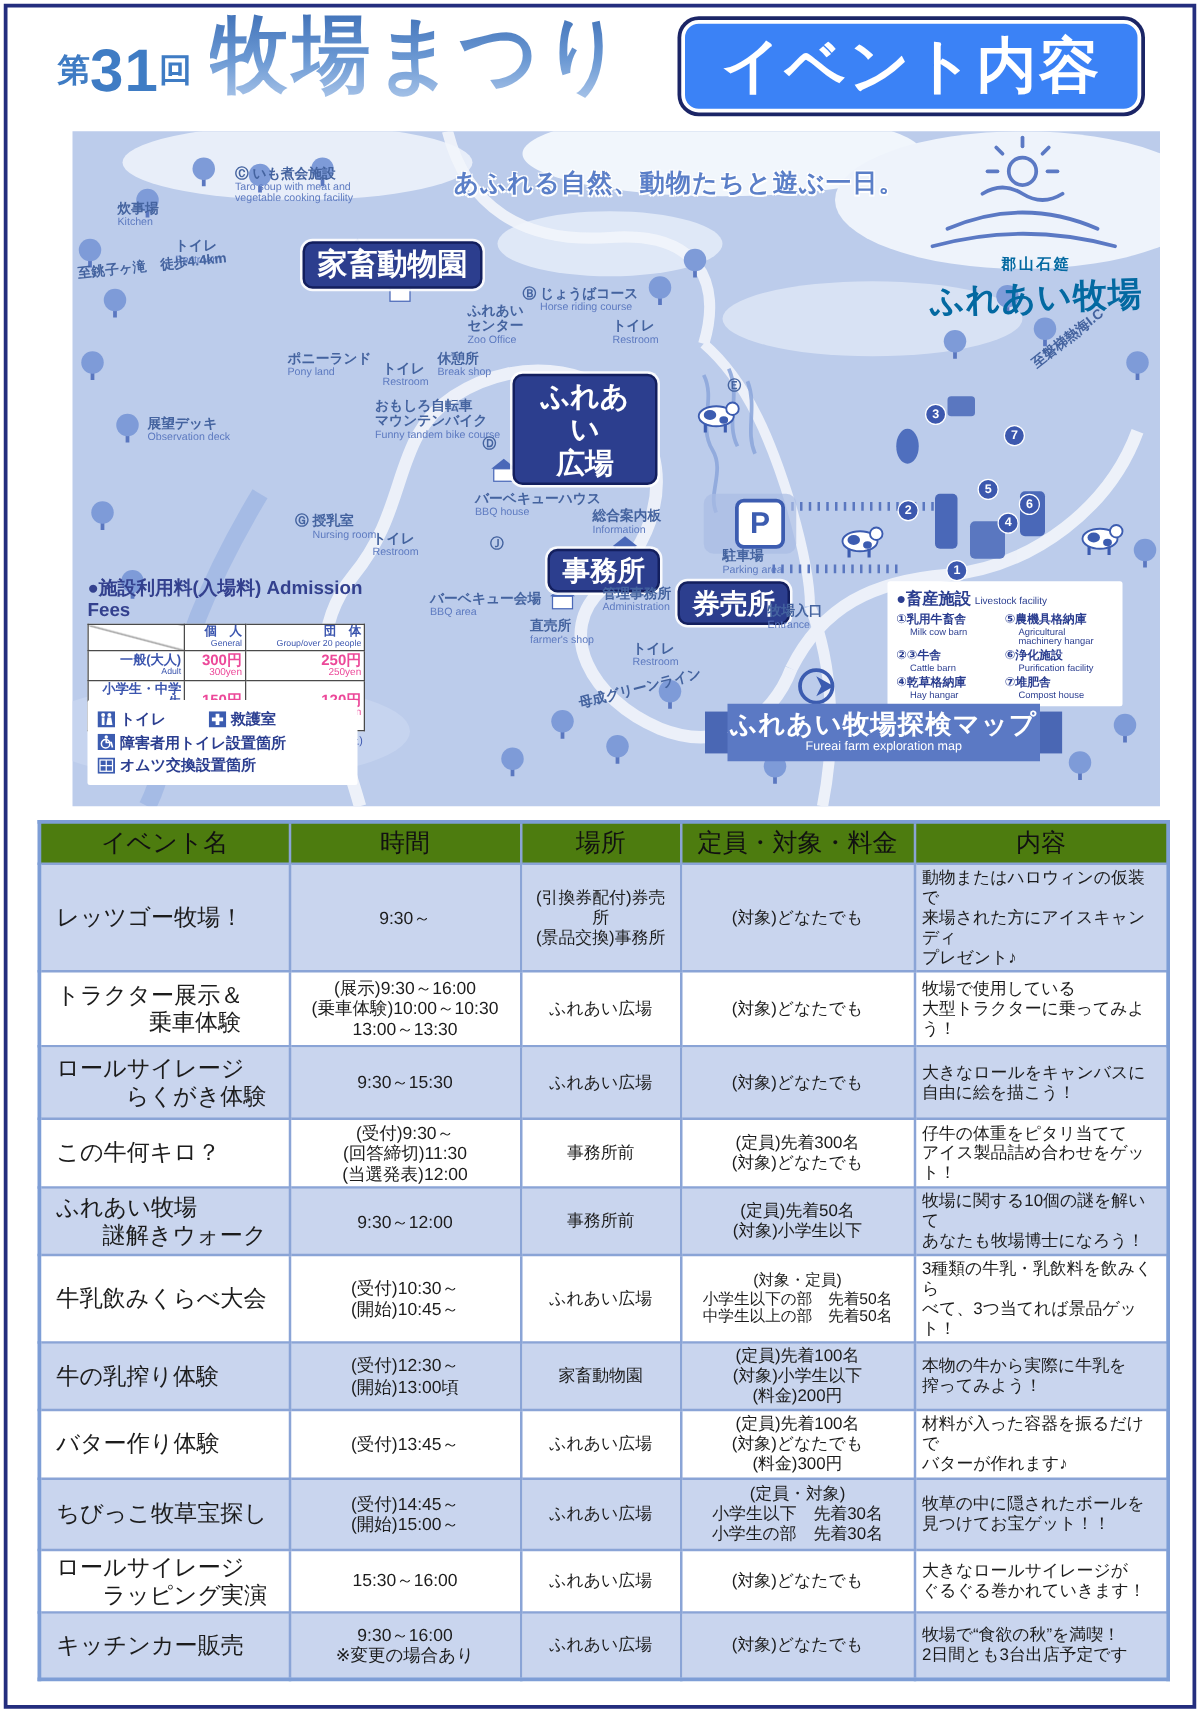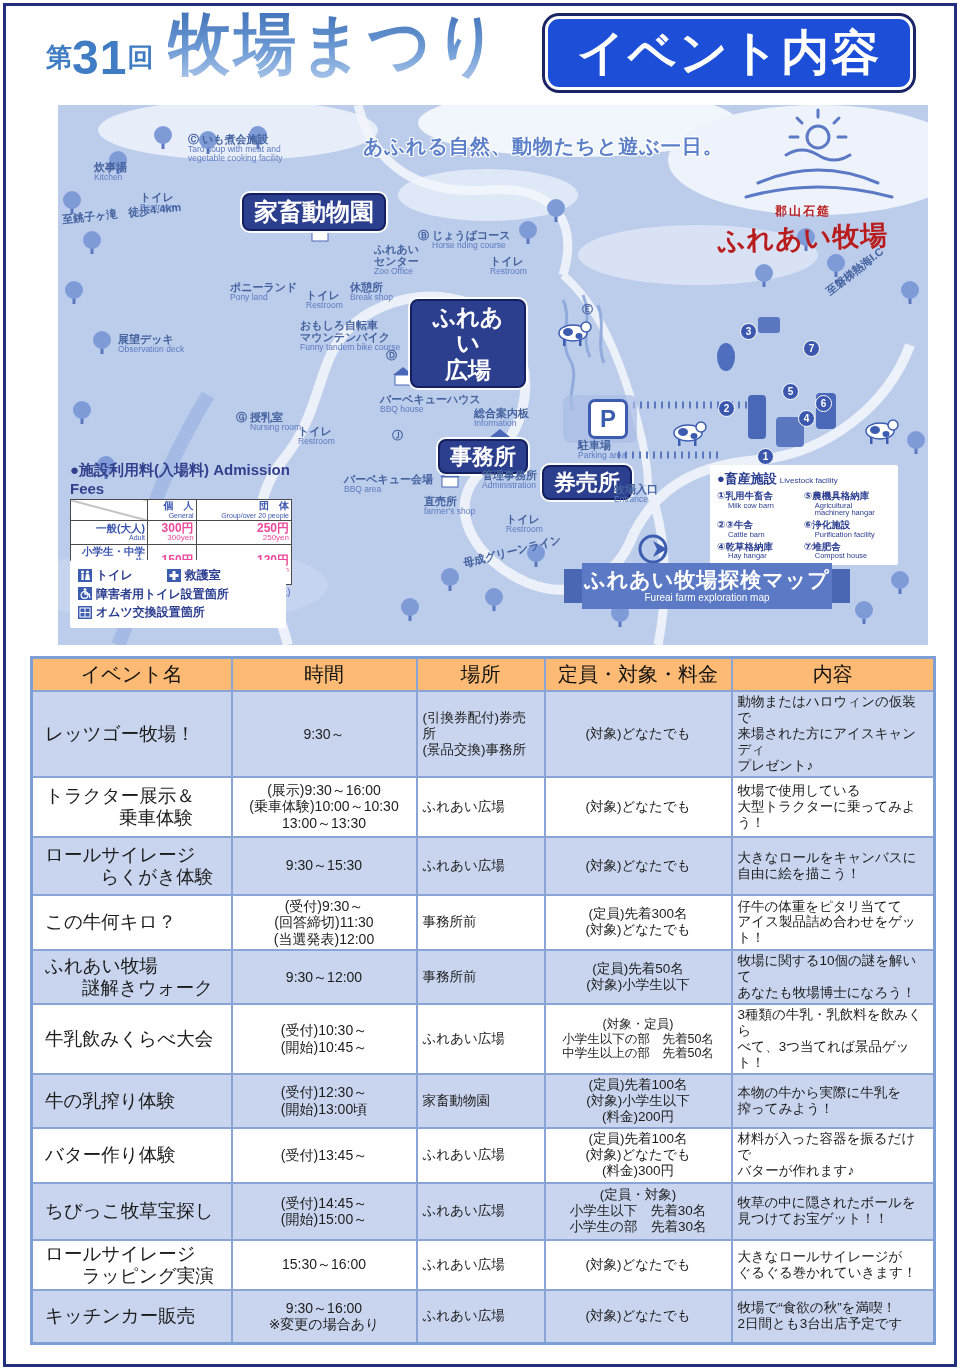--- a/index.html
+++ b/index.html
@@ -12,32 +12,32 @@
   
   .hdr{position:absolute;left:0;top:0;width:960px;height:100px;}
   .edition{position:absolute;left:46px;top:30px;color:#3f7cc4;white-space:nowrap;}
   .edition .sm{font-size:26px;font-weight:bold;vertical-align:8px;}
   .edition .lg{font-size:48px;font-weight:bold;letter-spacing:1px;}
   .title{position:absolute;left:168px;top:2px;font-size:62px;font-weight:bold;letter-spacing:4px;
          background:linear-gradient(180deg,#3a6cb4 5%,#6d9ad4 55%,#b9d0ee 100%);
          -webkit-background-clip:text;background-clip:text;color:transparent;
          transform:scaleY(1.08);}
   .badge{position:absolute;left:545px;top:16px;width:362px;height:68px;
-         background:#1d4ed8;border:3px solid #fff;border-radius:14px;
+         background:#3b82f6;border:3px solid #fff;border-radius:14px;
          box-shadow:0 0 0 3px #1b2566;display:flex;align-items:center;justify-content:center;
          color:#fff;font-size:48px;font-weight:bold;letter-spacing:2px;}
 
   
   .map{position:absolute;left:58px;top:105px;width:870px;height:540px;
        background:#bccceb;overflow:hidden;}
   .map svg.deco{position:absolute;left:0;top:0;}
   .tagline{position:absolute;left:305px;top:28px;font-size:20px;font-weight:bold;color:#5b7fc8;
            letter-spacing:1px;white-space:nowrap;
            text-shadow:-1px -1px 0 #fff,1px -1px 0 #fff,-1px 1px 0 #fff,1px 1px 0 #fff;}
-  .logo{position:absolute;left:630px;top:8px;width:230px;text-align:center;color:#b91c1c;}
+  .logo{position:absolute;left:656px;top:8px;width:230px;text-align:center;color:#0369a1;}
   .logo .region{font-size:12px;font-weight:bold;letter-spacing:2px;display:block;margin-top:2px;}
   .logo .name{font-size:27px;font-weight:bold;letter-spacing:1px;display:block;transform:rotate(-2deg);}
   .ovl{position:absolute;background:#2c3e8e;color:#fff;font-weight:bold;text-align:center;
        border:2px solid #131f5e;border-radius:8px;box-shadow:0 0 0 2px rgba(255,255,255,.9);
        padding:3px 10px;line-height:1.15;}
   .ml{position:absolute;color:#44639f;line-height:1.1;white-space:nowrap;}
   .ml .jp{display:block;font-size:11px;font-weight:bold;}
   .ml .en{display:block;font-size:8.5px;color:#5d7ac0;}
   .marker{position:absolute;width:15px;height:15px;border-radius:50%;background:#3c58ae;
           color:#fff;font-size:10px;font-weight:bold;display:flex;align-items:center;
@@ -83,26 +83,26 @@
   .banner .body{position:absolute;left:0;top:0;width:250px;height:46px;background:#5b79c4;
        display:flex;flex-direction:column;align-items:center;justify-content:center;color:#fff;}
   .banner .bt{font-size:21px;font-weight:bold;letter-spacing:1px;line-height:1;}
   .banner .bs{font-size:10px;margin-top:2px;}
 
   
   .events{position:absolute;left:30px;top:656px;width:903px;border-collapse:collapse;
           table-layout:fixed;background:#fff;}
   .events,.events td,.events th{border:2px solid #8aa4d6;}
   .events{border:3px solid #7e9ed6;}
-  .events th{font-size:20px;font-weight:normal;color:#111;padding:2px;background:#fdba74;}
+  .events th{font-size:20px;font-weight:normal;color:#111;padding:2px;background:#4d7c0f;}
   .events td{color:#1c1c1c;padding:2px 5px;line-height:1.18;overflow:hidden;}
   .events tbody tr:nth-child(odd){background:#c9d5ee;}
   .c-name{font-size:18.5px;text-align:left;padding-left:12px !important;}
   .c-time{font-size:14px;text-align:center;}
-  .c-place{font-size:13.5px;text-align:left;}
+  .c-place{font-size:13.5px;text-align:center;}
   .c-target{font-size:13.5px;text-align:center;}
   .c-desc{font-size:13.5px;text-align:left;}
 </style>
 </head>
 <body>
 
 <div class="frame"></div>
 
 <div class="hdr">
   <div class="edition"><span class="sm">第</span><span class="lg">31</span><span class="sm">回</span></div>

